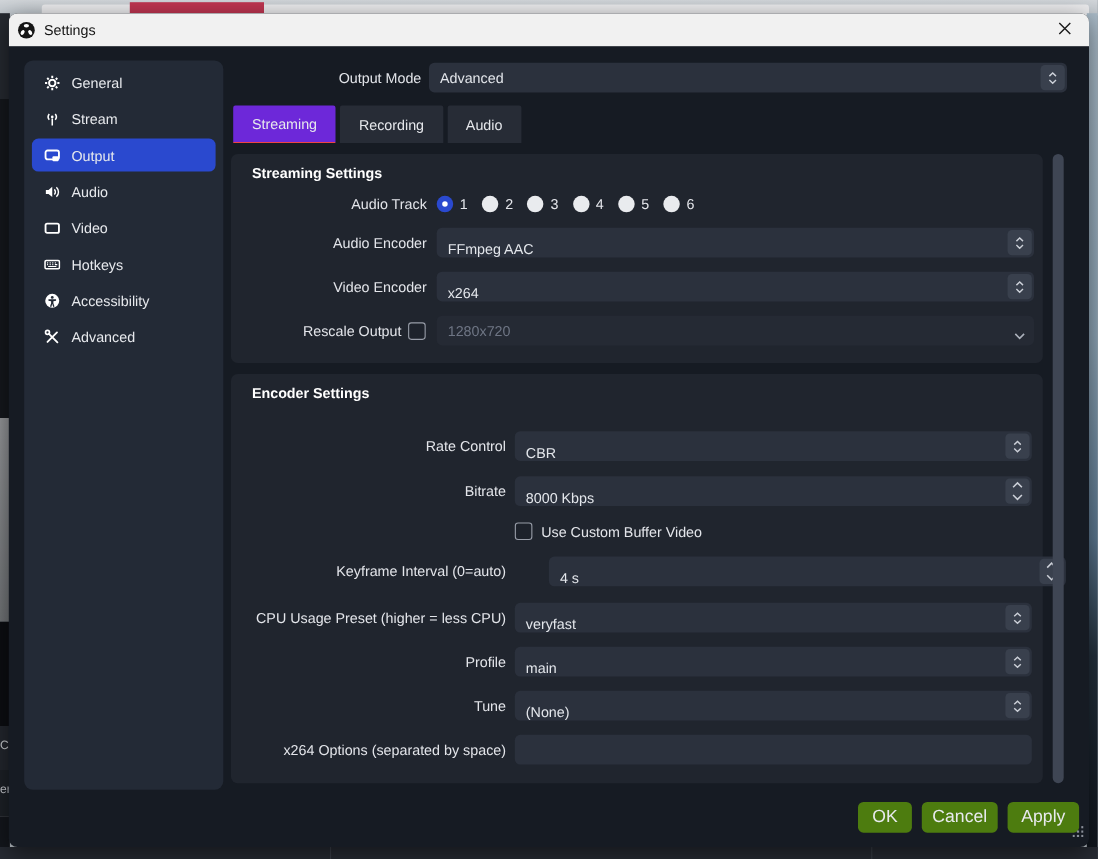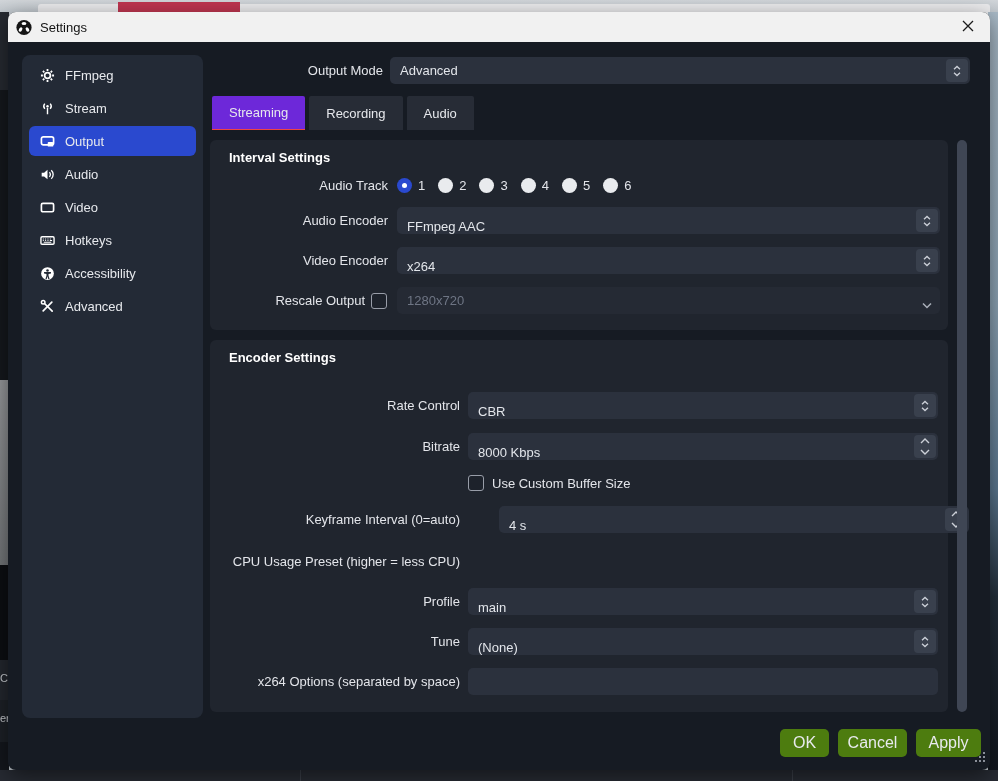--- a/index.html
+++ b/index.html
@@ -140,21 +140,21 @@
   <nav class="sidebar">
     <div class="side-item">
       <span class="sicon">
         <svg viewBox="0 0 16 16" width="15" height="15">
             <g stroke="#fff" stroke-width="1.9" fill="none">
           <circle cx="8" cy="8" r="3.1"></circle>
           <path d="M8 1v2.1M8 12.9V15M1 8h2.1M12.9 8H15M3.1 3.1l1.5 1.5M11.4 11.4l1.5 1.5M12.9 3.1l-1.5 1.5M4.6 11.4l-1.5 1.5"></path>
         </g>
           </svg>
       </span>
-      <span>FFmpeg</span>
+      <span>General</span>
     </div>
     <div class="side-item">
       <span class="sicon">
         <svg viewBox="0 0 16 16" width="15" height="15" fill="none" stroke="#fff" stroke-width="1.5">
           <circle cx="8" cy="5.6" r="1.3" fill="#fff" stroke="none"></circle>
           <path d="M8 7.2V14"></path>
           <path d="M5.1 2.8a4.4 4.4 0 0 0 0 5.6M10.9 2.8a4.4 4.4 0 0 1 0 5.6"></path>
         </svg>
       </span>
       <span>Stream</span>
@@ -228,21 +228,21 @@
     </span>
   </div>
 
   <div class="tabs">
     <button class="tab selected">Streaming</button>
     <button class="tab">Recording</button>
     <button class="tab">Audio</button>
   </div>
 
   <section class="panel panel1 p1">
-    <div class="panel-title">Interval Settings</div>
+    <div class="panel-title">Streaming Settings</div>
 
     <div class="row" style="top:32px;">
       <span class="rlabel">Audio Track</span>
       <span class="radio-group">
         <span class="radio-opt">
           <span class="radio checked"></span>
           <span>1</span>
         </span>
         <span class="radio-opt">
           <span class="radio"></span>
@@ -327,37 +327,45 @@
         <span class="arrows">
           <svg width="10" height="19" viewBox="0 0 10 19">
               <path d="M1 6 5 2 9 6M1 13 5 17 9 13" stroke="#ccd0d8" fill="none" stroke-width="1.4"></path>
             </svg>
         </span>
       </span>
     </div>
 
     <div class="chk-row" style="top:133px;">
       <span class="checkbox"></span>
-      <span>Use Custom Buffer Size</span>
+      <span>Use Custom Buffer Video</span>
     </div>
 
     <div class="row" style="top:166px;gap:31px;">
       <span class="rlabel">Keyframe Interval (0=auto)</span>
       <span class="ctl rctl" style="width:470px;">
         <span>4 s</span>
         <span class="arrows">
           <svg width="10" height="19" viewBox="0 0 10 19">
               <path d="M1 6 5 2 9 6M1 13 5 17 9 13" stroke="#ccd0d8" fill="none" stroke-width="1.4"></path>
             </svg>
         </span>
       </span>
     </div>
 
     <div class="row" style="top:208px;">
       <span class="rlabel">CPU Usage Preset (higher = less CPU)</span>
+      <span class="ctl rctl" style="width:470px;">
+        <span>veryfast</span>
+        <span class="arrows">
+          <svg width="8" height="12" viewBox="0 0 8 12">
+              <path d="M1 4.2 4 1.4 7 4.2M1 7.8 4 10.6 7 7.8" stroke="#ccd0d8" fill="none" stroke-width="1.3"></path>
+            </svg>
+        </span>
+      </span>
     </div>
 
     <div class="row" style="top:248px;">
       <span class="rlabel">Profile</span>
       <span class="ctl rctl" style="width:470px;">
         <span>main</span>
         <span class="arrows">
           <svg width="8" height="12" viewBox="0 0 8 12">
               <path d="M1 4.2 4 1.4 7 4.2M1 7.8 4 10.6 7 7.8" stroke="#ccd0d8" fill="none" stroke-width="1.3"></path>
             </svg>

